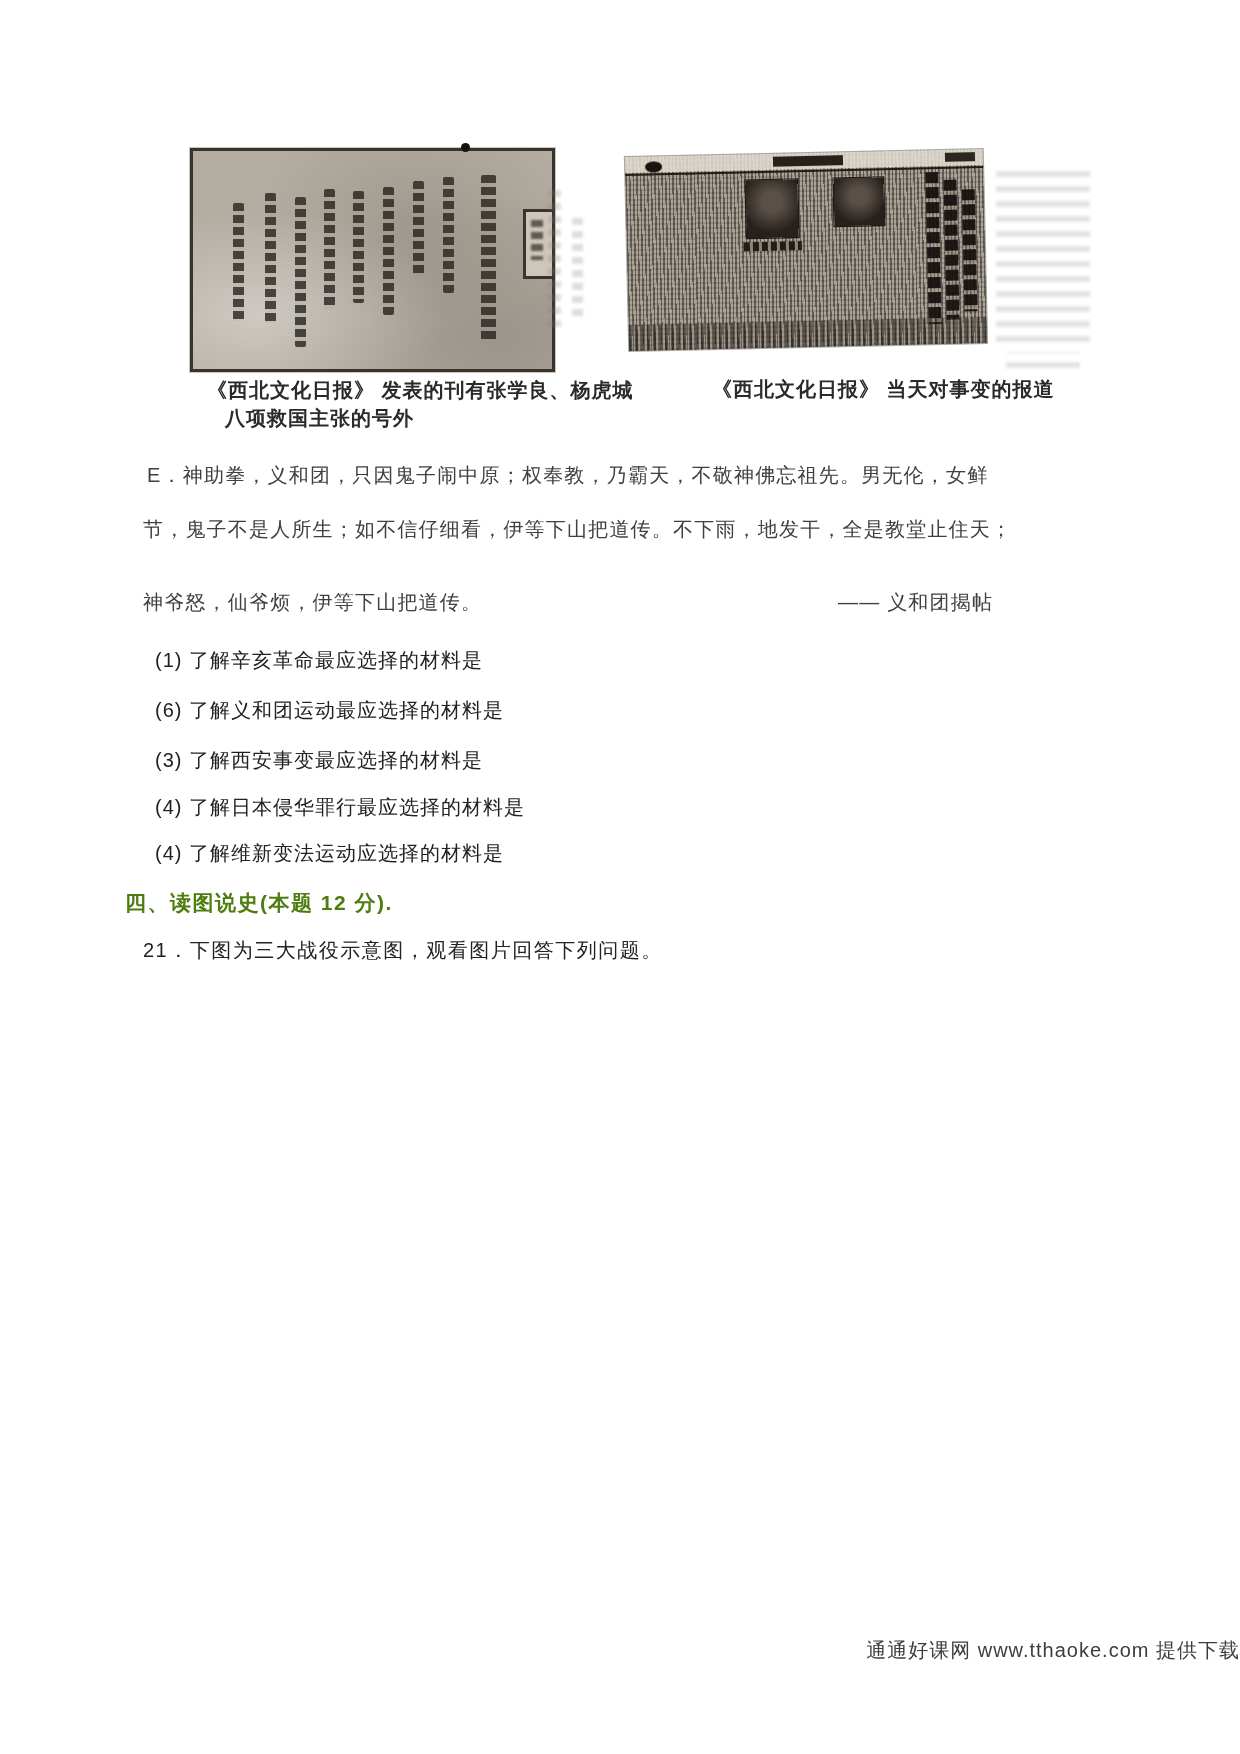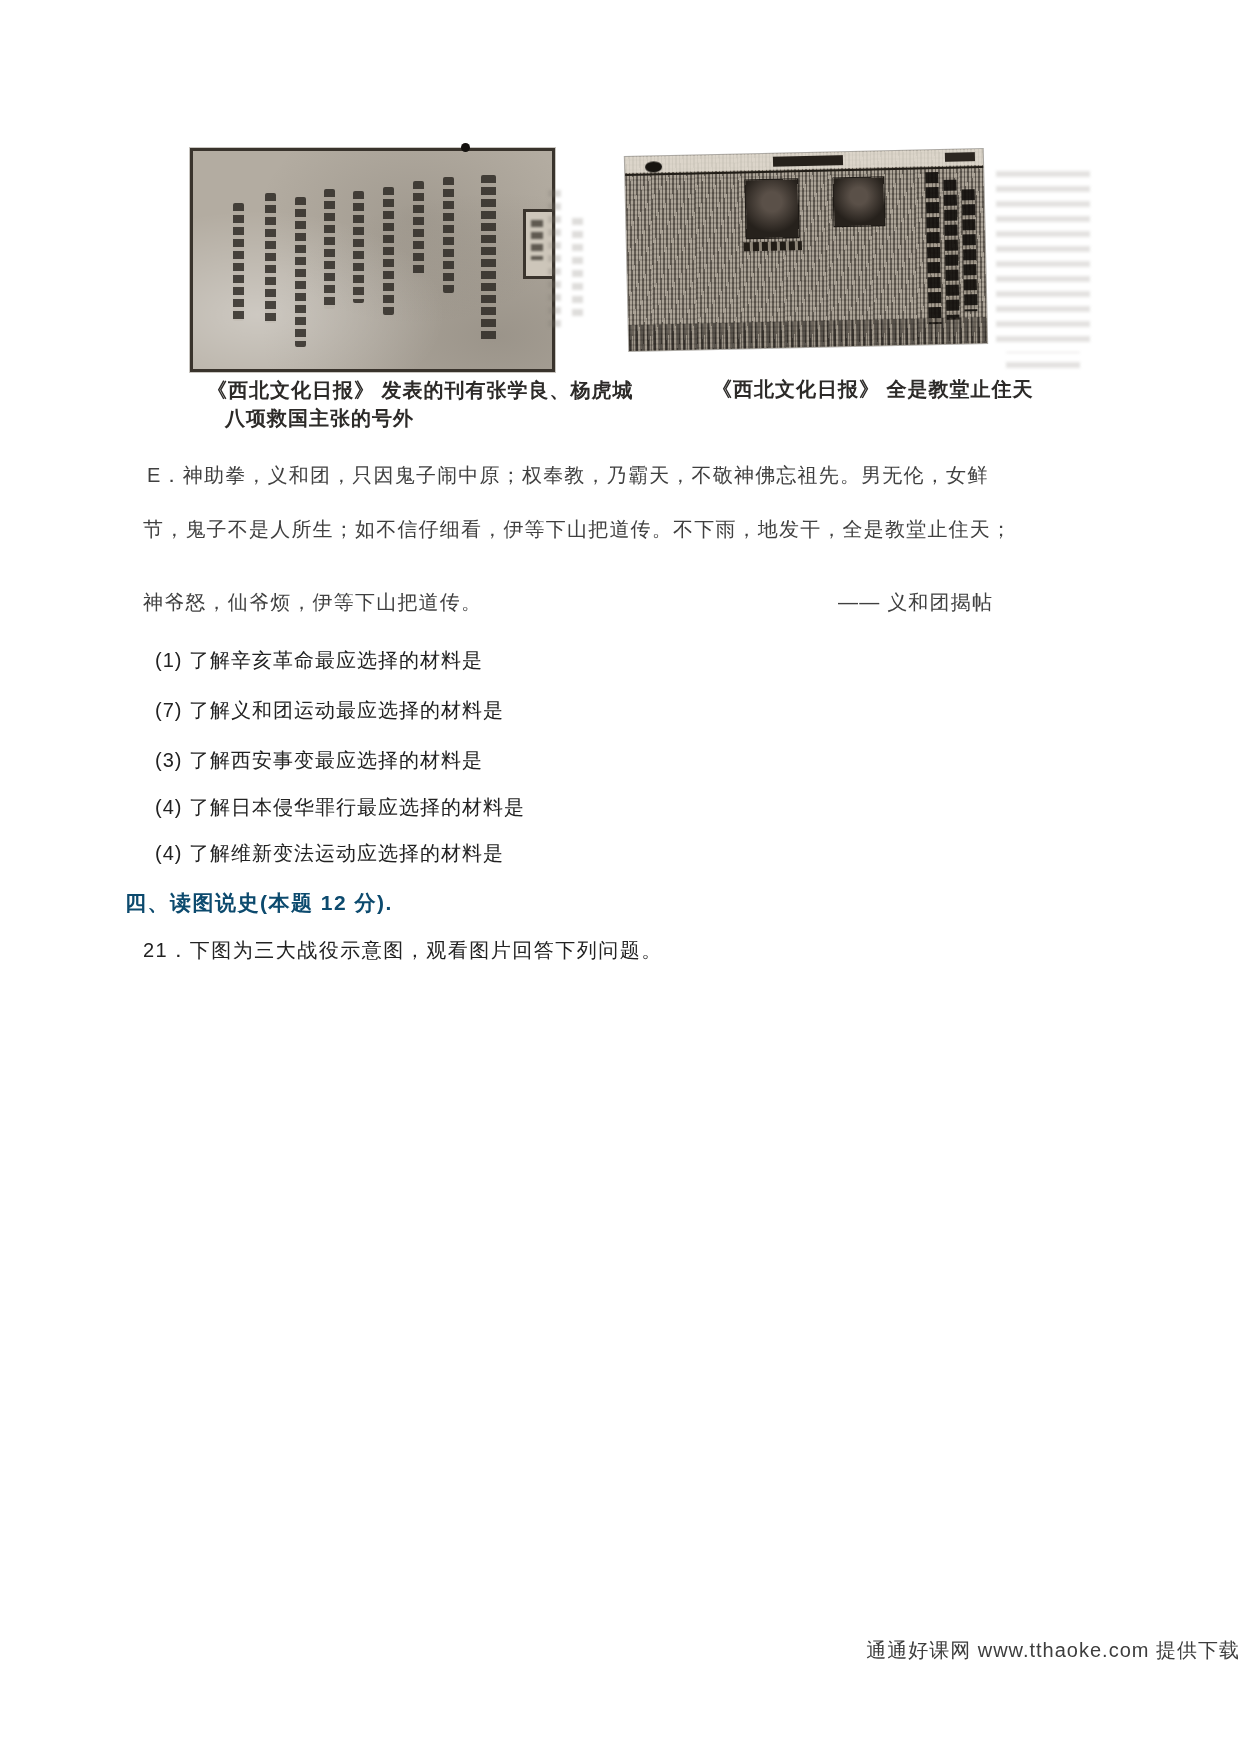--- a/index.html
+++ b/index.html
@@ -59,21 +59,21 @@
     background:repeating-linear-gradient(90deg, rgba(20,17,14,.55) 0 3px, rgba(120,112,100,.25) 3px 6px);filter:blur(.4px);}
   
   .ghost{position:absolute;opacity:.5;filter:blur(1.4px);}
   .ghost.v{background:repeating-linear-gradient(to bottom, rgba(125,120,112,.5) 0 7px, transparent 7px 13px);}
   .ghost.h{background:repeating-linear-gradient(0deg, rgba(128,122,114,.42) 0 6px, transparent 6px 15px);}
   
   .cap{font-size:20px;font-weight:600;color:#2c2a28;letter-spacing:1px;white-space:nowrap;}
   .cap .l2{margin-left:18px;margin-top:1px;}
   .bodyline{font-size:20px;color:#404040;letter-spacing:1.2px;white-space:nowrap;}
   .qline{font-size:20px;color:#222;letter-spacing:1px;white-space:nowrap;text-align:right;}
-  .sechead{font-size:21px;font-weight:bold;color:#0c4a6e;letter-spacing:1.5px;white-space:nowrap;}
+  .sechead{font-size:21px;font-weight:bold;color:#4d7c0f;letter-spacing:1.5px;white-space:nowrap;}
   .q21{font-size:20px;color:#222;letter-spacing:1.5px;white-space:nowrap;}
   .footer{position:absolute;left:0;top:1637px;width:100%;text-align:right;
     font-size:20px;color:#3d3d3d;letter-spacing:1px;}
 </style>
 </head>
 <body>
 
 <div class="fig fig-left">
   <div class="scan-dot" style="left:268px;top:-8px;"></div>
   <div class="txtcol" style="left:40px; top:52px;height:118px;"></div>
@@ -105,31 +105,31 @@
 
 <div class="ghost v" style="left:548px;top:190px;width:13px;height:138px;"></div>
 <div class="ghost v" style="left:572px;top:218px;width:11px;height:104px;"></div>
 <div class="ghost h" style="left:996px;top:170px;width:94px;height:172px;"></div>
 <div class="ghost h" style="left:1006px;top:352px;width:74px;height:16px;"></div>
 
 <div class="abs cap" style="left:207px;top:377px;">
   <div>《西北文化日报》 发表的刊有张学良、杨虎城</div>
   <div class="l2">八项救国主张的号外</div>
 </div>
-<div class="abs cap" style="left:712px;top:376px;">《西北文化日报》 全是教堂止住天</div>
+<div class="abs cap" style="left:712px;top:376px;">《西北文化日报》 当天对事变的报道</div>
 
 <div class="abs bodyline" style="left:147px;top:462px;">
   <span>E．</span><span>神助拳，义和团，只因鬼子闹中原；权奉教，乃霸天，不敬神佛忘祖先。男无伦，女鲜</span>
 </div>
 <div class="abs bodyline" style="left:143px;top:516px;">节，鬼子不是人所生；如不信仔细看，伊等下山把道传。不下雨，地发干，全是教堂止住天；</div>
 <div class="abs bodyline" style="left:143px;top:589px;">神爷怒，仙爷烦，伊等下山把道传。</div>
 <div class="abs bodyline" style="left:838px;top:589px;">—— 义和团揭帖</div>
 
 <div class="abs qline" style="left:155px;top:647px;">(1) 了解辛亥革命最应选择的材料是</div>
-<div class="abs qline" style="left:155px;top:697px;">(7) 了解义和团运动最应选择的材料是</div>
+<div class="abs qline" style="left:155px;top:697px;">(6) 了解义和团运动最应选择的材料是</div>
 <div class="abs qline" style="left:155px;top:747px;">(3) 了解西安事变最应选择的材料是</div>
 <div class="abs qline" style="left:155px;top:794px;">(4) 了解日本侵华罪行最应选择的材料是</div>
 <div class="abs qline" style="left:155px;top:840px;">(4) 了解维新变法运动应选择的材料是</div>
 
 <div class="abs sechead" style="left:125px;top:889px;">四、读图说史(本题 12 分).</div>
 <div class="abs q21" style="left:143px;top:937px;">21．下图为三大战役示意图，观看图片回答下列问题。</div>
 
 <div class="footer">通通好课网  www.tthaoke.com  提供下载</div>
 
 </body></html>

